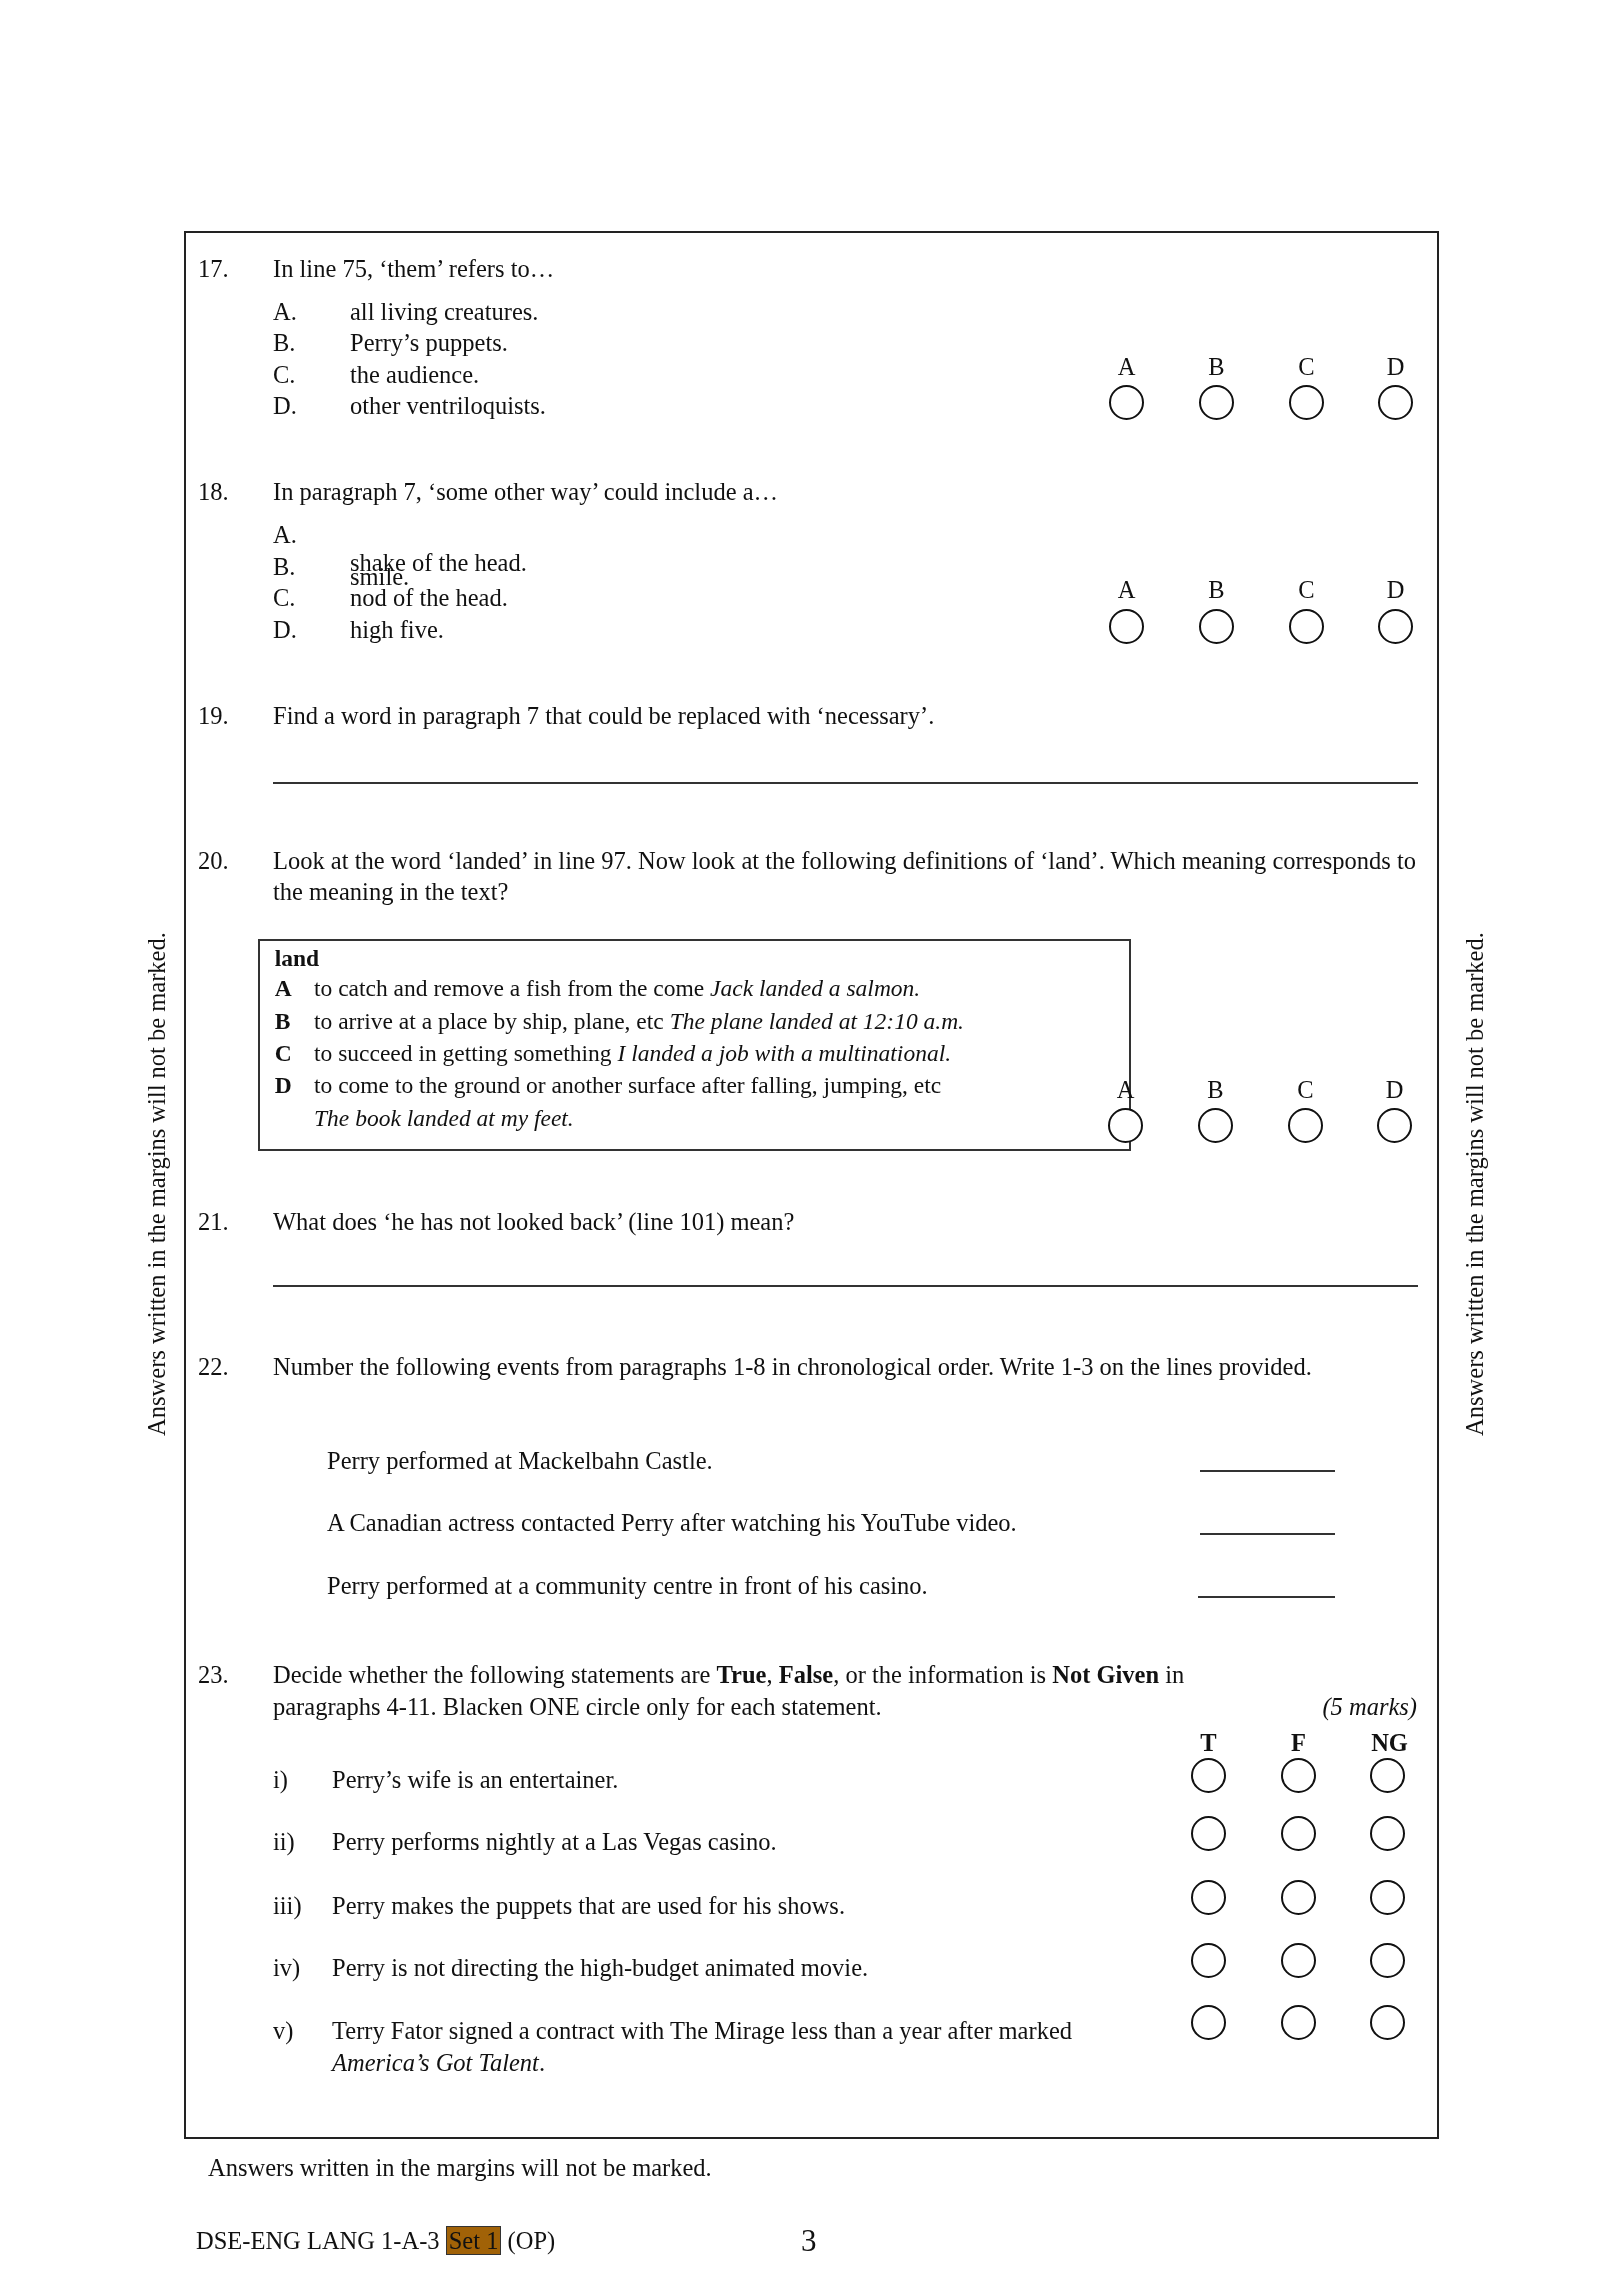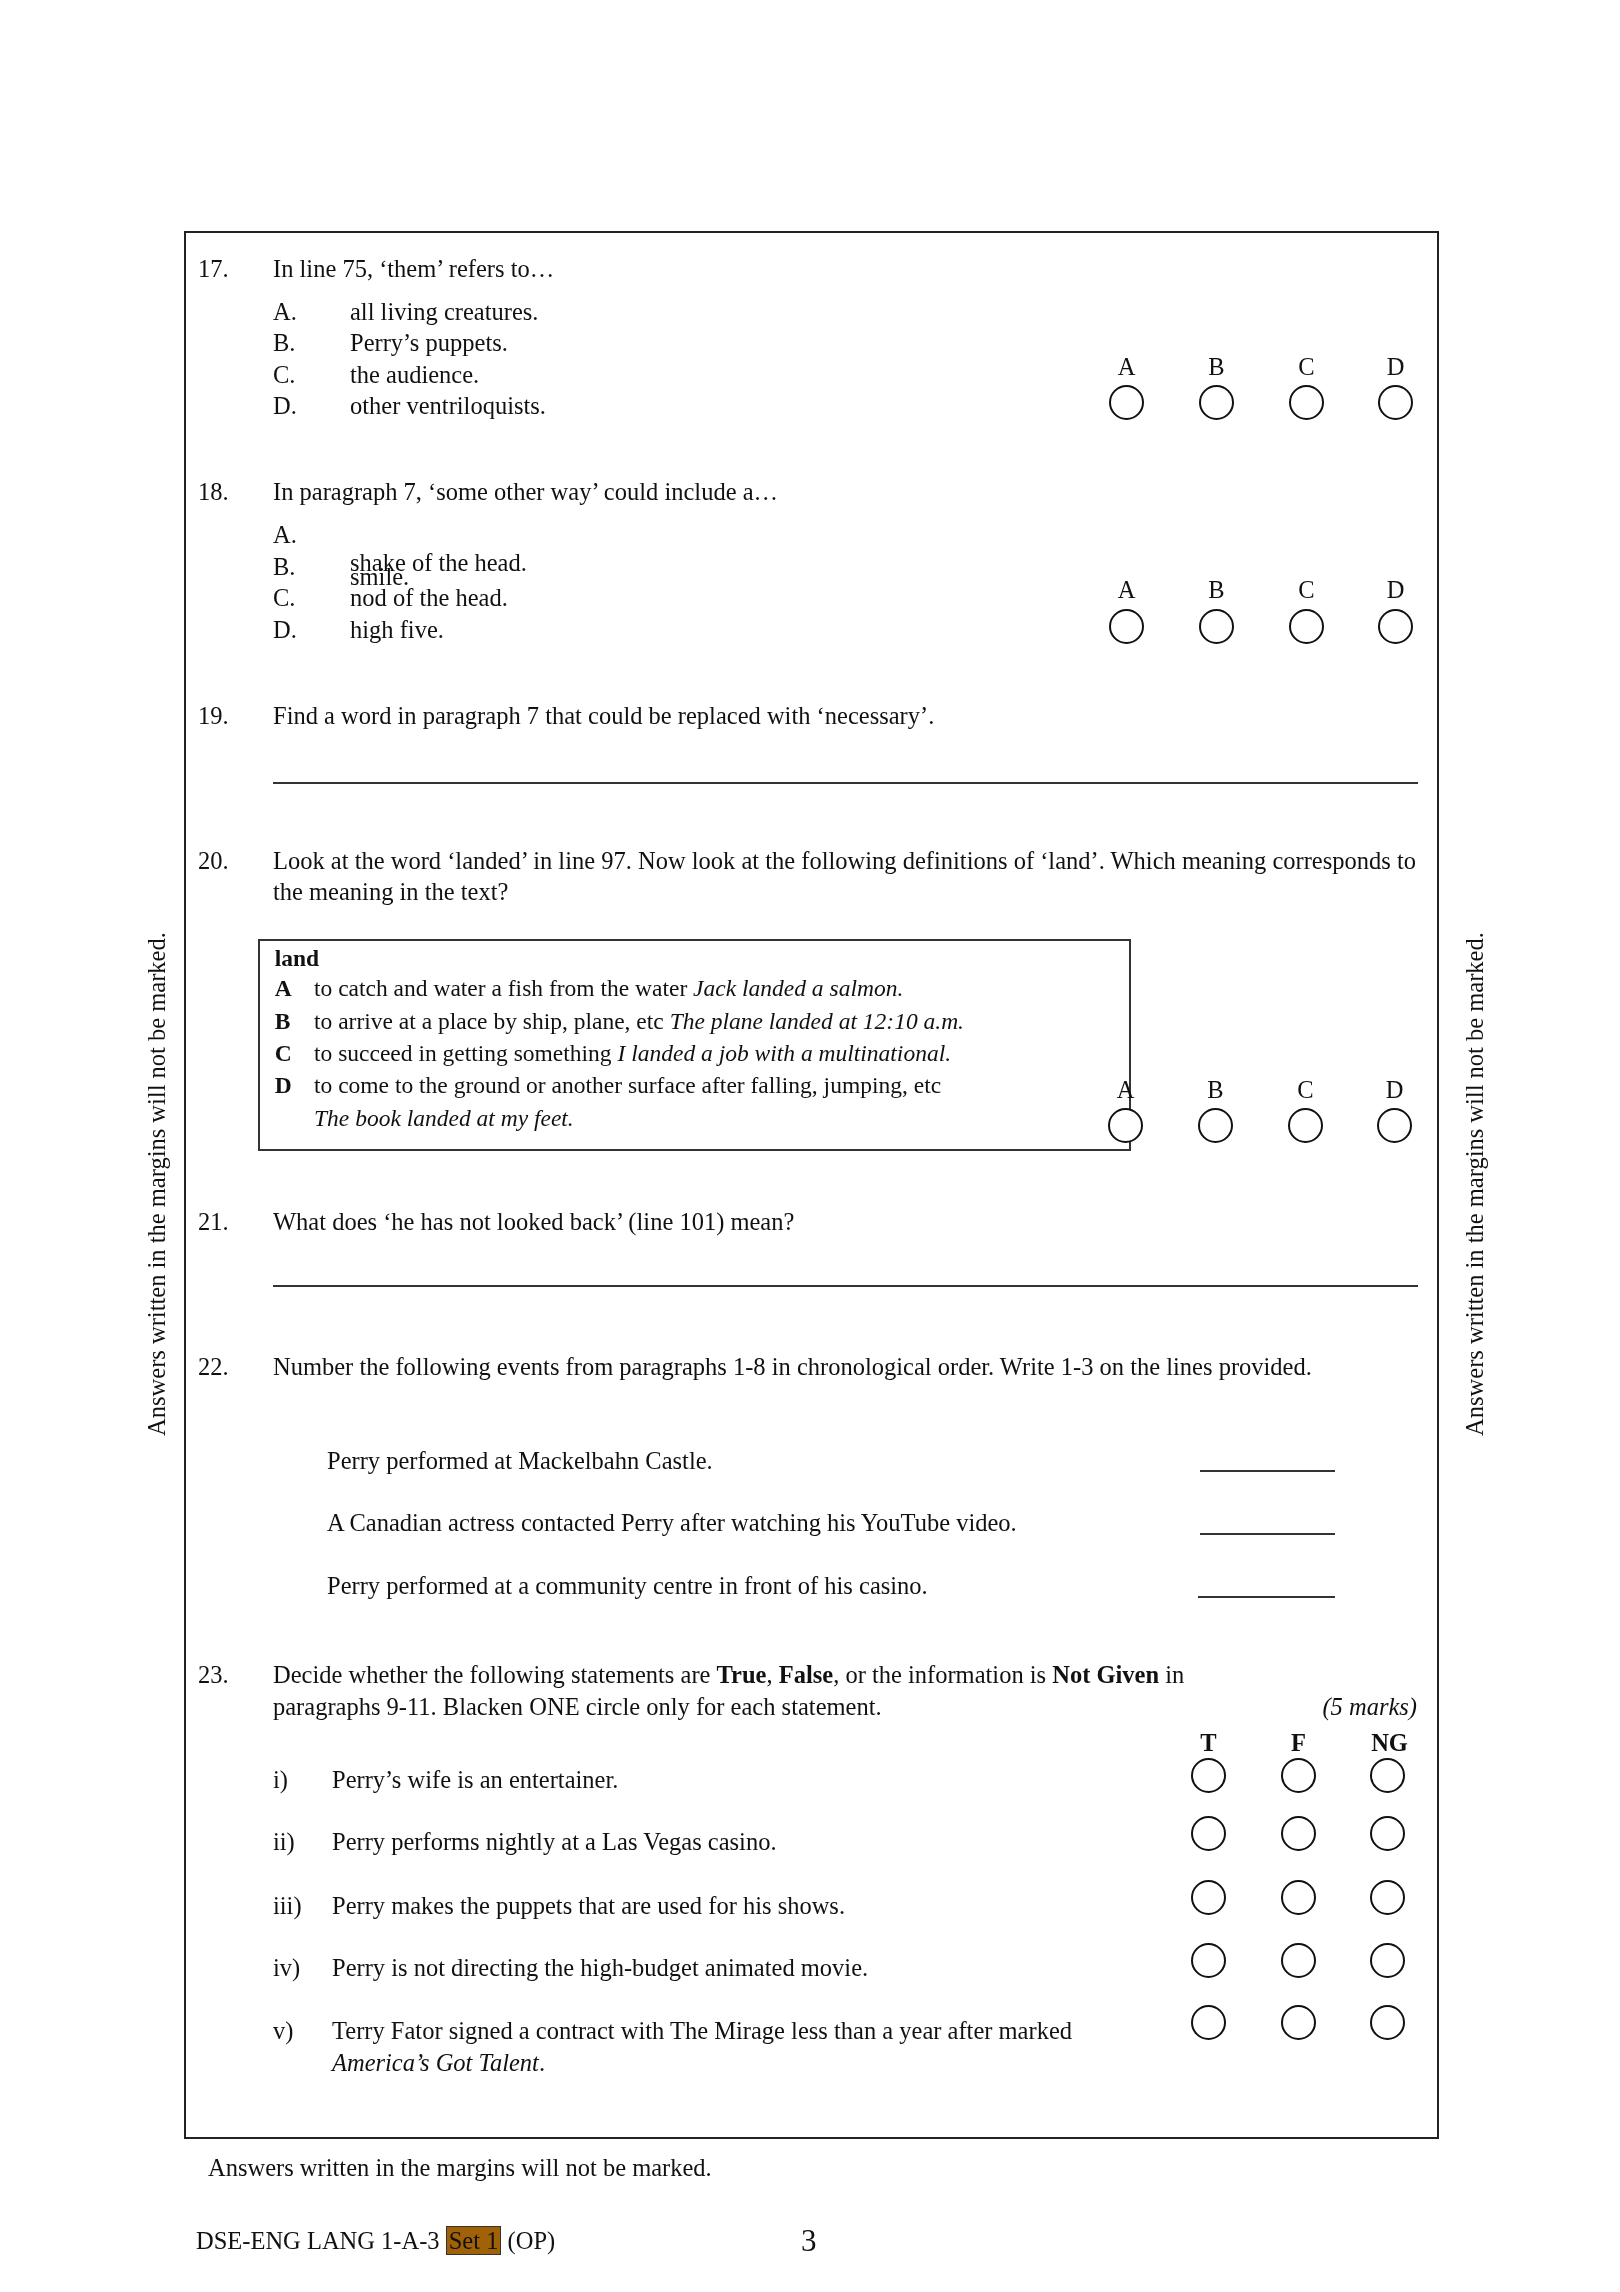--- a/index.html
+++ b/index.html
@@ -91,21 +91,21 @@
 
 <div>
   <div class="qnum t" style="top:845px;">20.</div>
   <div class="qtext t justify" style="top:845px;">Look at the word ‘landed’ in line 97.  Now look at the following definitions of ‘land’.  Which meaning corresponds to the meaning in the text?</div>
 
   <div class="dict">
     <div class="row bold" style="top:2px;">land</div>
 
     <div class="lt" style="top:34px;">A</div>
     <div class="def" style="top:34px;">
-      <span>to catch and water a fish from the water</span>
+      <span>to catch and remove a fish from the come</span>
       <span class="ital">Jack landed a salmon.</span>
     </div>
 
     <div class="lt" style="top:67px;">B</div>
     <div class="def" style="top:67px;">
       <span>to arrive at a place by ship, plane, etc</span>
       <span class="ital">The plane landed at 12:10 a.m.</span>
     </div>
 
     <div class="lt" style="top:99px;">C</div>
@@ -147,21 +147,21 @@
   <div class="answer-line" style="left:1200px; top:1533px; width:135px;"></div>
   <div class="t abs" style="left:327px; top:1570px;">Perry performed at a community centre in front of his casino.</div>
   <div class="answer-line" style="left:1198px; top:1596px; width:137px;"></div>
 </div>
 
 <div>
   <div class="qnum t" style="top:1659px;">23.</div>
   <div class="qtext t justify" style="top:1659px;">
     <span>Decide whether the following statements are </span><span class="bold">True</span><span>, </span><span class="bold">False</span><span>, or the information is </span><span class="bold">Not Given</span><span> in</span>
   </div>
-  <div class="qtext t" style="top:1691px;">paragraphs 9-11.  Blacken ONE circle only for each statement.</div>
+  <div class="qtext t" style="top:1691px;">paragraphs 4-11.  Blacken ONE circle only for each statement.</div>
   <div class="t abs ital" style="left:1304px; top:1691px; width:113px; text-align:right;">(5 marks)</div>
 
   <div class="bub-label t bold" style="left:1189px; top:1727px;">T</div>
   <div class="bub-label t bold" style="left:1279px; top:1727px;">F</div>
   <div class="bub-label t bold" style="left:1368px; top:1727px; width:43px;">NG</div>
 
   <div class="t abs" style="left:273px; top:1764px;">i)</div>
   <div class="t abs" style="left:332px; top:1764px;">Perry’s wife is an entertainer.</div>
   <div class="bubble" style="left:1191px; top:1758px;"></div>
   <div class="bubble" style="left:1281px; top:1758px;"></div>

